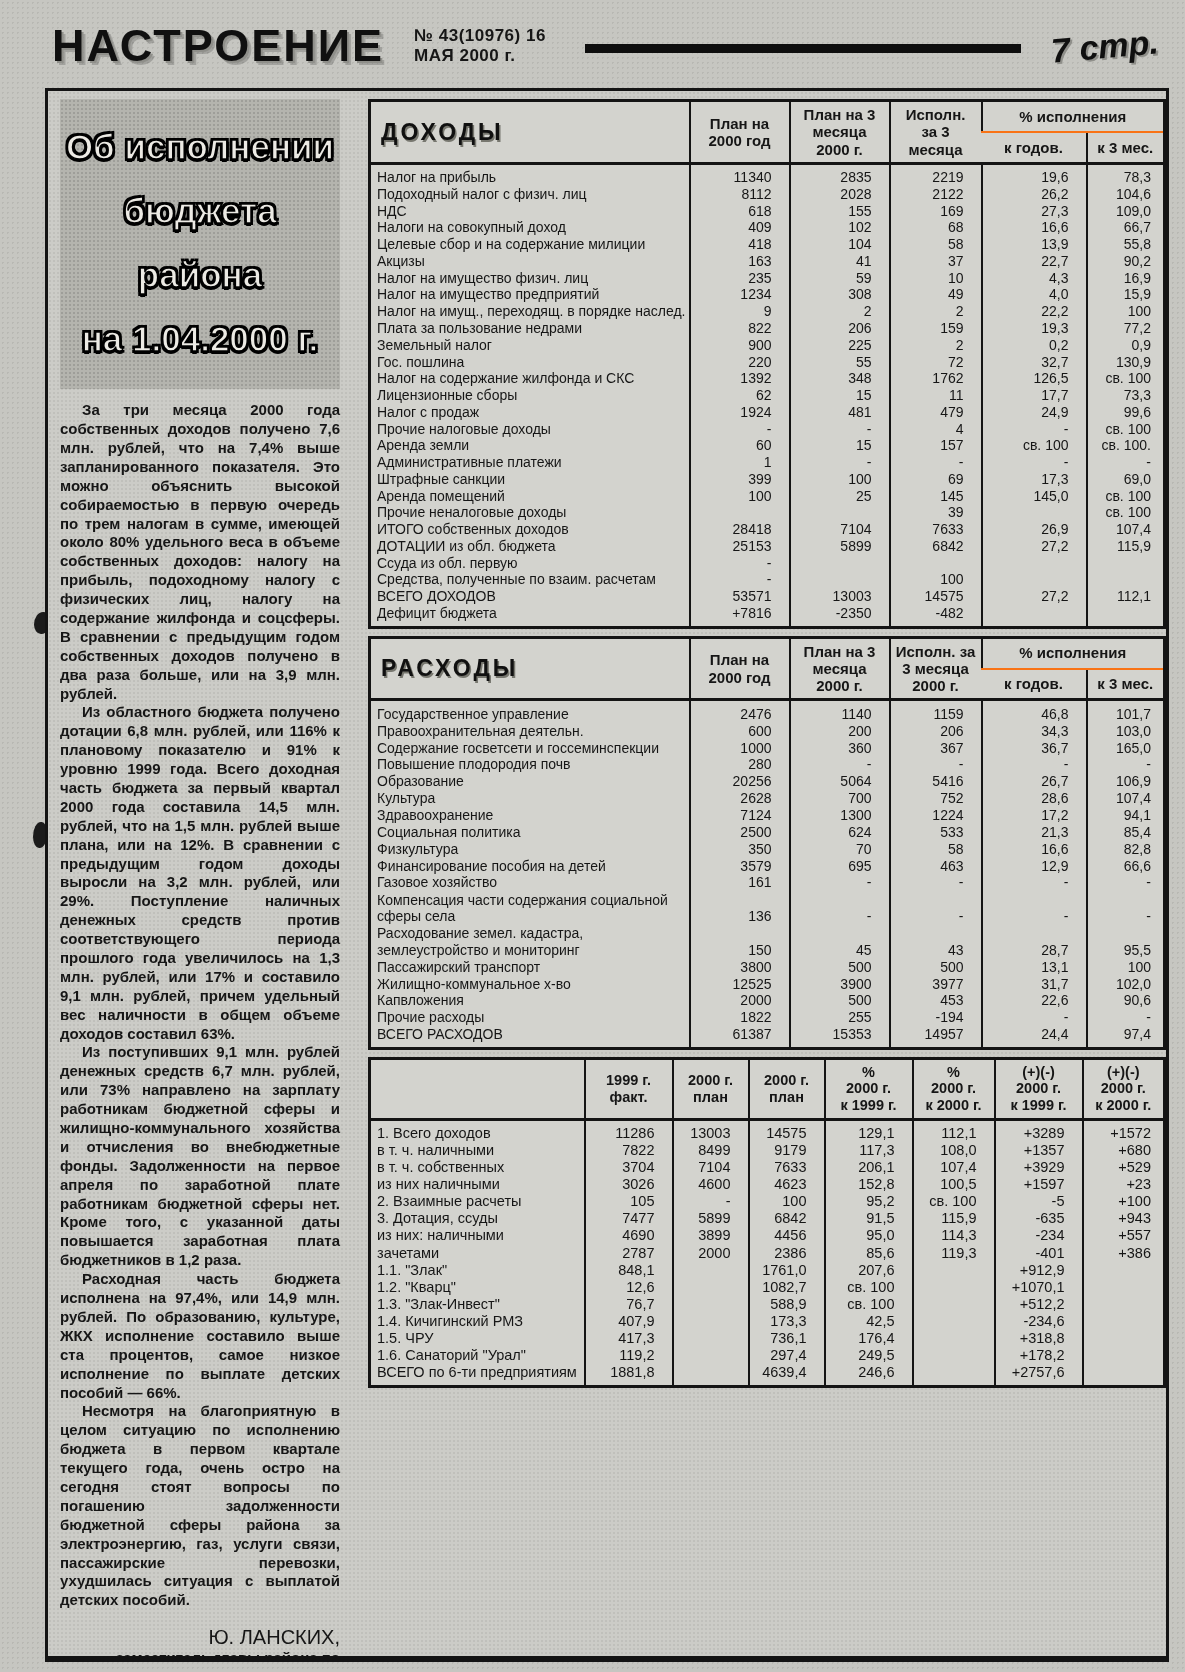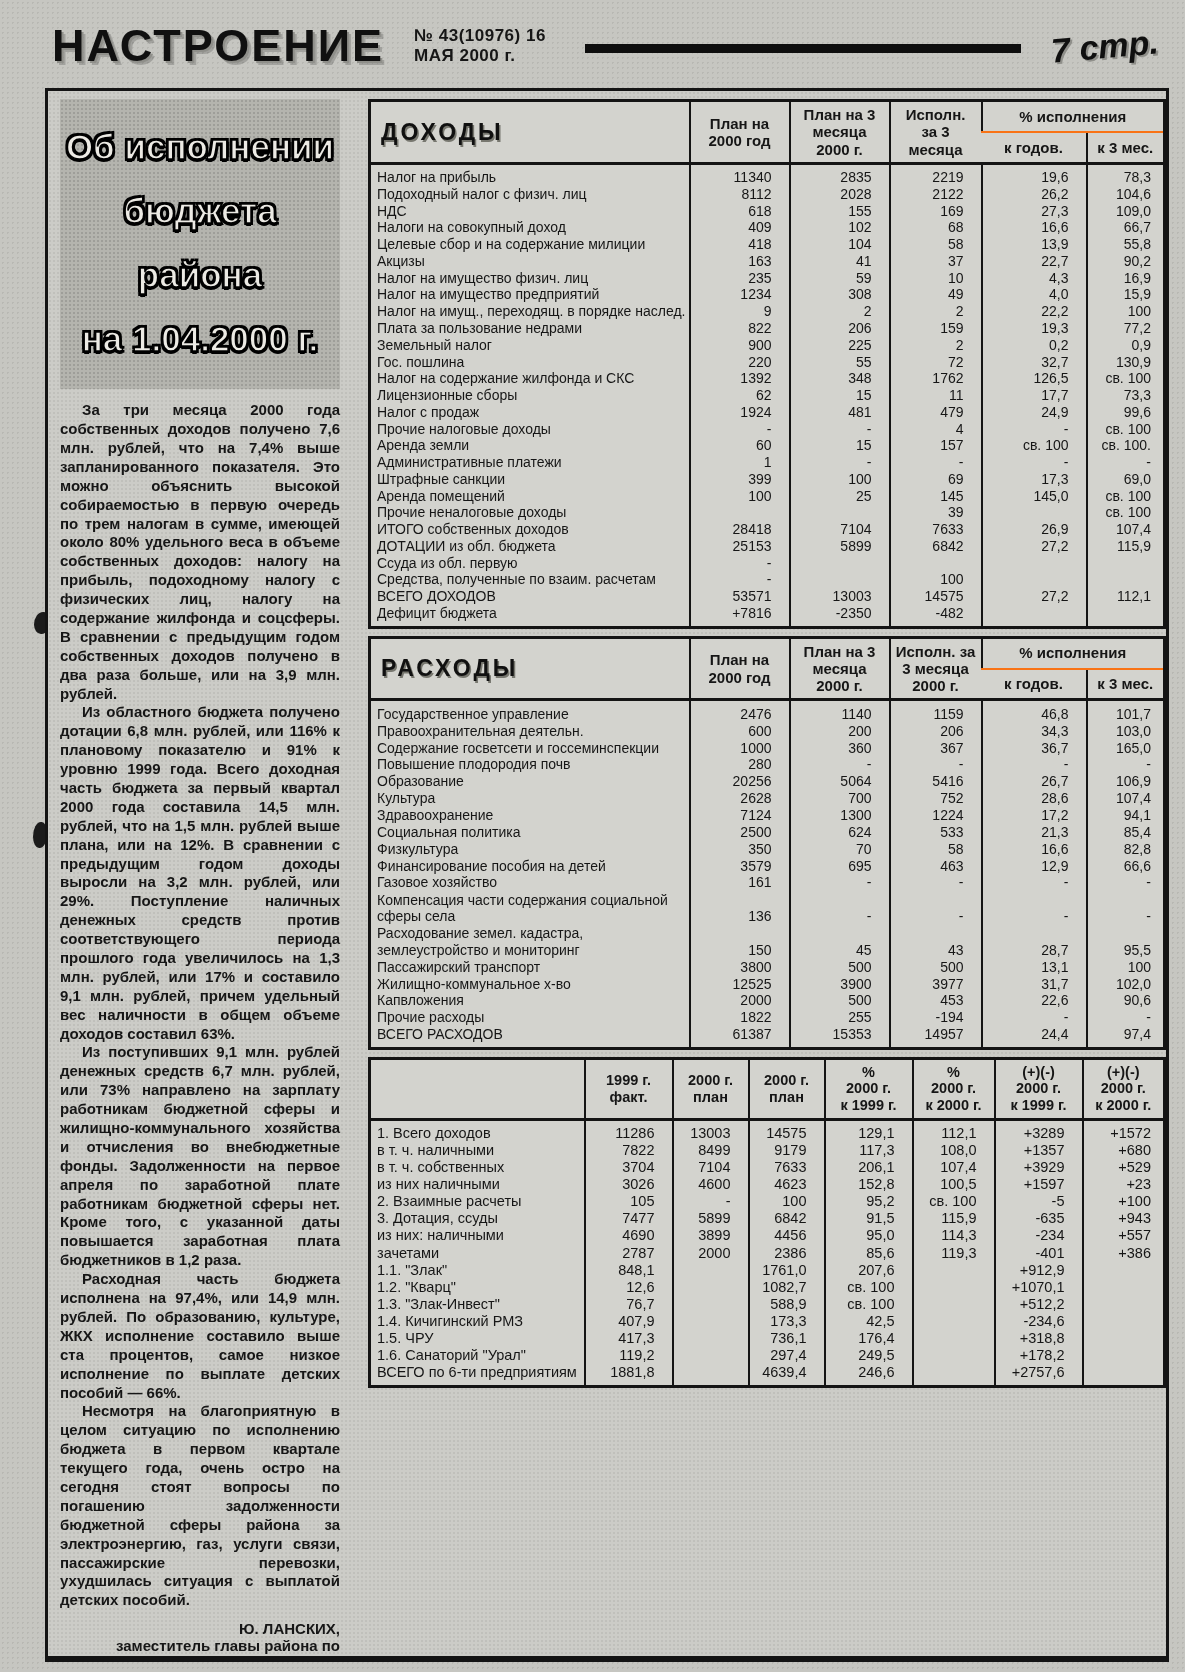--- a/index.html
+++ b/index.html
@@ -27,21 +27,21 @@
   .scan-blob{position:absolute;background:#1b1b1b;border-radius:60% 40% 55% 45%;}
   
   .left-col{width:304px;box-sizing:border-box;padding:8px 12px 8px 12px;overflow:hidden;}
   .title-box{background:#b4b4ae;background-image:radial-gradient(rgba(0,0,0,0.12) 1px, transparent 1px);background-size:4px 4px;
     text-align:center;padding:16px 4px 18px;margin-bottom:12px;}
   .title-line{display:block;font-weight:bold;font-size:35px;line-height:1.83;letter-spacing:0;
     color:#eceae4;-webkit-text-stroke:1.5px #000;
     text-shadow:-2px -2px 0 #000,2px -2px 0 #000,-2px 2px 0 #000,2px 2px 0 #000,0 3px 0 #000;}
   .article{font-weight:bold;font-size:15px;line-height:1.26;text-align:justify;}
   .article p{margin:0;text-indent:22px;}
-  .byline-name{font-weight:bold;text-align:right;font-size:15px;margin-top:10px;}
+  .byline-name{font-weight:normal;text-align:right;font-size:20px;margin-top:16px;}
   .byline-role{font-weight:bold;text-align:right;font-size:15px;line-height:1.25;}
   
   .right-col{flex:1;box-sizing:border-box;padding:8px 8px;display:flex;flex-direction:column;}
   table{border-collapse:collapse;table-layout:fixed;width:100%;background:#d3d3ce;margin-left:8px;}
   .tbl{border:3px solid #141414;margin-bottom:14px;}
   th,td{border-left:2px solid #141414;box-sizing:border-box;}
   th:first-child,td:first-child{border-left:none;}
   thead th{font-weight:bold;font-size:15px;line-height:1.15;white-space:pre-line;
     padding:4px 2px;vertical-align:middle;text-align:center;border-bottom:3px solid #141414;}
   thead th.grp{border-bottom:2px solid #f97316;}

